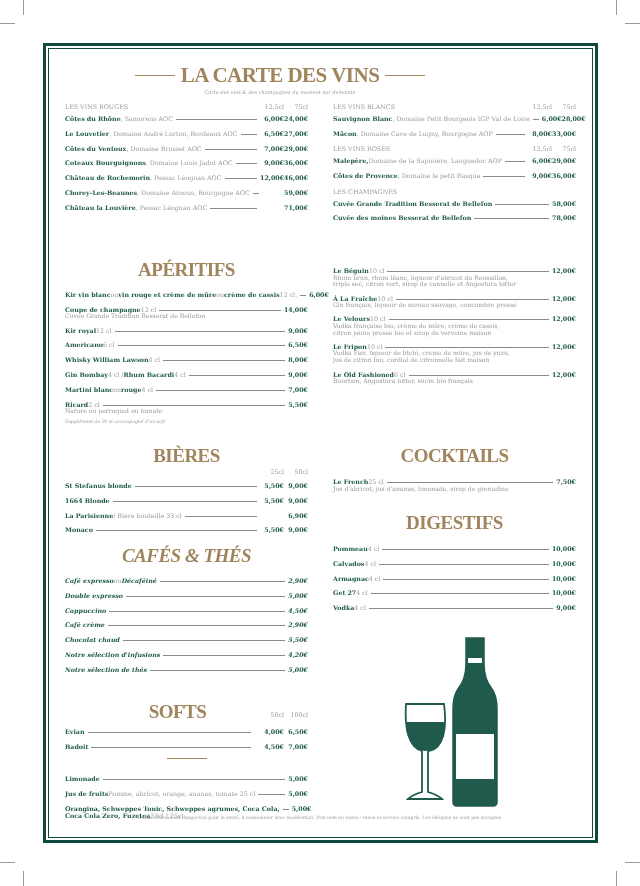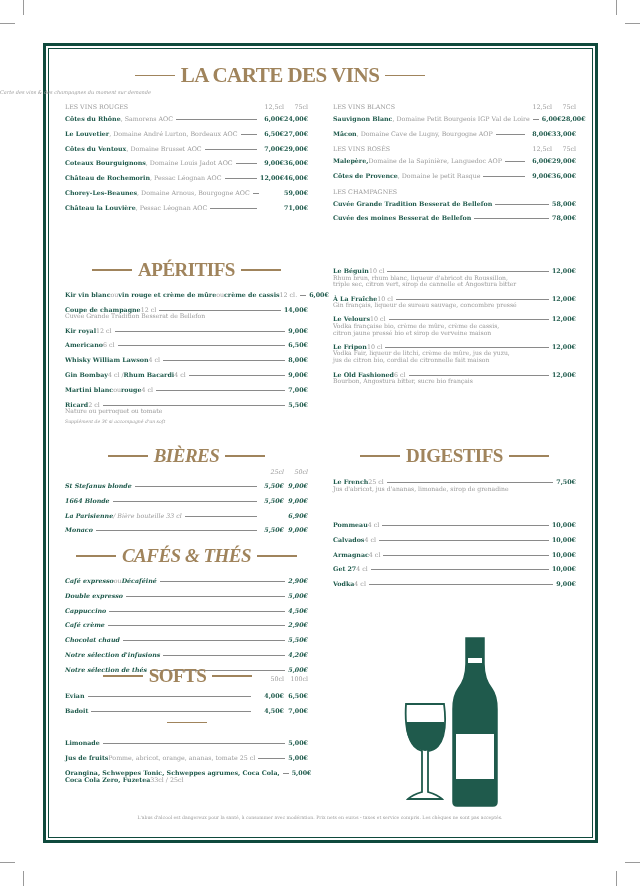--- a/index.html
+++ b/index.html
@@ -4,31 +4,31 @@
 <style>
   * { box-sizing: border-box; margin: 0; padding: 0; }
   html, body { width: 640px; height: 886px; background: #ffffff; overflow: hidden; }
   body { position: relative; font-family: "DejaVu Serif", "Liberation Serif", serif; color: #1f5a4c; }
 
   .crop { position: absolute; background: #9a9a9a; }
 
   .frame-outer { position: absolute; left: 43px; top: 43px; width: 555px; height: 800px; border: 3px solid #0f4a3d; }
   .frame-inner { position: absolute; left: 48px; top: 48px; width: 545px; height: 790px; border: 1px solid #0f4a3d; }
 
-  .title-block { position: absolute; left: 0; top: 63px; width: 560px; }
+  .title-block { position: absolute; left: 0; top: 63px; width: 560px; text-align: center; }
   .heading { display: flex; align-items: center; justify-content: center; gap: 6px; color: #a0845c;
     font-family: "Liberation Serif", "DejaVu Serif", serif; font-weight: bold; letter-spacing: -0.5px; }
   .heading .rule { display: inline-block; height: 1.5px; background: #a0845c; width: 38px; }
   .main-title { font-size: 21px; }
   .subtitle { font-size: 5px; color: #9b9b9b; font-style: italic; margin-top: 1px; }
   .col-left { left: 65px; }
   .col-right { left: 333px; }
 
   .section { position: absolute; width: 243px; }
-  .sec-heading { font-size: 19px; height: 24px; }
+  .sec-heading { font-size: 19px; height: 24px; flex-direction: column; }
   .sec-heading .rule { width: 40px; }
 
   .sub-header { display: flex; align-items: baseline; font-size: 6.3px; color: #9a9a9a; height: 12px; text-transform: uppercase; }
   .sub-header .label { flex: 1; }
   .sub-header .sz { width: 24px; text-align: right; text-transform: none; }
 
   .row { display: flex; align-items: baseline; font-size: 6.3px; line-height: 7.5px; margin-bottom: 7.3px; }
   .row .name { font-weight: bold; color: #1f5a4c; white-space: nowrap; }
   .row .detail { color: #9a9a9a; font-weight: normal; white-space: nowrap; }
   .row .dots { flex: 1; border-bottom: 0.6px solid #8a8a8a; margin: 0 3px; transform: translateY(-1px); min-width: 6px; }
@@ -321,21 +321,21 @@
           <span class="name">Le Old Fashioned</span>
           <span class="detail"> 6 cl</span>
           <span class="dots"></span>
           <span class="price">12,00€</span>
         </div>
         <div class="desc">Bourbon, Angostura bitter, sucre bio français</div>
       </div>
     </div>
 </div>
 
-<div class="section col-left" style="top:444px;font-style:italic;">
+<div class="section col-left" style="top:444px;">
   <div class="heading sec-heading">
     <span class="rule"></span>
     <span>BIÈRES</span>
     <span class="rule"></span>
   </div>
   <div class="sub-header">
     <span class="label"></span>
     <span class="sz">25cl</span>
     <span class="sz">50cl</span>
   </div>
@@ -364,37 +364,42 @@
         <span class="dots"></span>
         <span class="price p1">5,50€</span>
         <span class="price p2">9,00€</span>
       </div>
     </div>
 </div>
 
 <div class="section col-right" style="top:444px;">
   <div class="heading sec-heading">
     <span class="rule"></span>
-    <span>DIGESTIFS</span>
+    <span>COCKTAILS</span>
     <span class="rule"></span>
   </div>
   <div id="mocktail-list" style="margin-top:10px;">
       <div class="item">
         <div class="row">
           <span class="name">Le French</span>
           <span class="detail"> 25 cl</span>
           <span class="dots"></span>
           <span class="price">7,50€</span>
         </div>
         <div class="desc">Jus d'abricot, jus d'ananas, limonade, sirop de grenadine</div>
       </div>
     </div>
 </div>
 
 <div class="section col-right" style="top:511px;">
+  <div class="heading sec-heading">
+    <span class="rule"></span>
+    <span>DIGESTIFS</span>
+    <span class="rule"></span>
+  </div>
   <div id="digestifs-list" style="margin-top:10px;">
       <div class="row">
         <span class="name">Pommeau</span>
         <span class="detail"> 4 cl</span>
         <span class="dots"></span>
         <span class="price">10,00€</span>
       </div>
       <div class="row">
         <span class="name">Calvados</span>
         <span class="detail"> 4 cl</span>
@@ -462,21 +467,21 @@
         <span class="price">4,20€</span>
       </div>
       <div class="row">
         <span class="name">Notre sélection de thés</span>
         <span class="dots"></span>
         <span class="price">5,00€</span>
       </div>
     </div>
 </div>
 
-<div class="section col-left" style="top:664px;">
+<div class="section col-left" style="top:700px;">
   <div style="display:flex;align-items:flex-end;">
     <div class="heading sec-heading" style="flex:1;padding-left:36px;">
       <span class="rule"></span>
       <span>SOFTS</span>
       <span class="rule"></span>
     </div>
     <div class="sub-header" style="height:auto;padding-bottom:6px;">
       <span class="sz" style="width:30px">50cl</span>
       <span class="sz" style="width:24px">100cl</span>
     </div>

